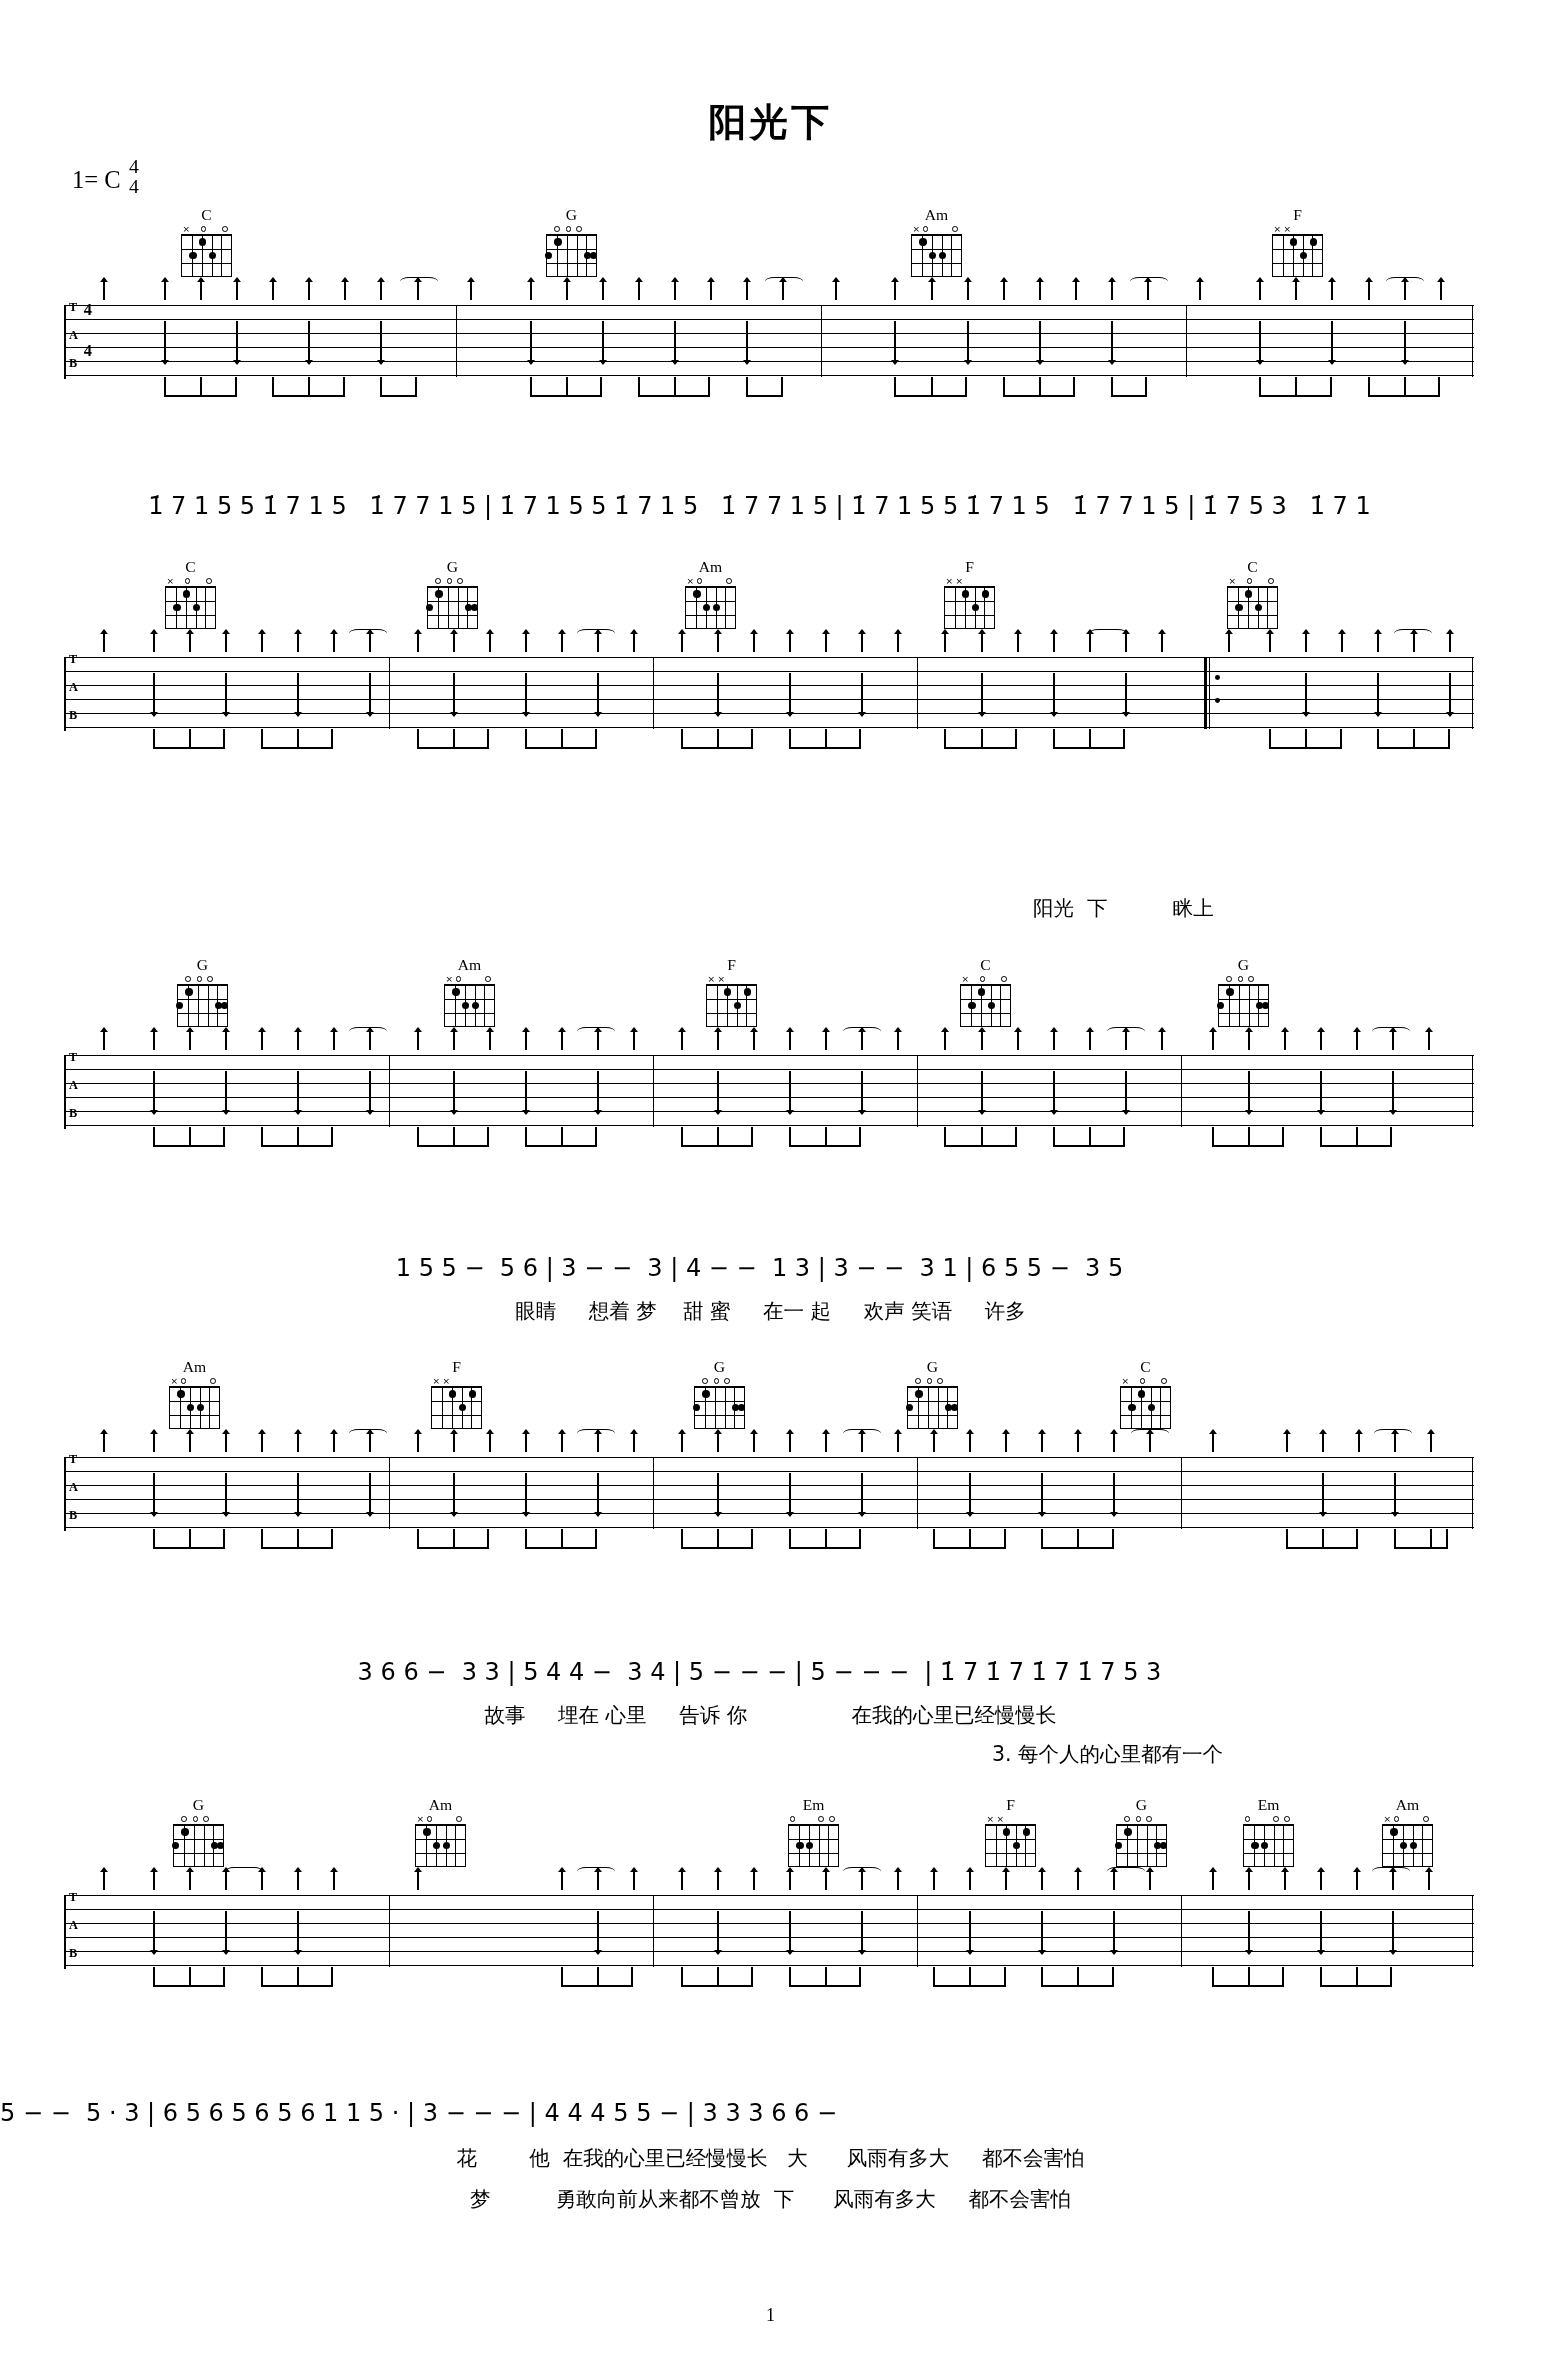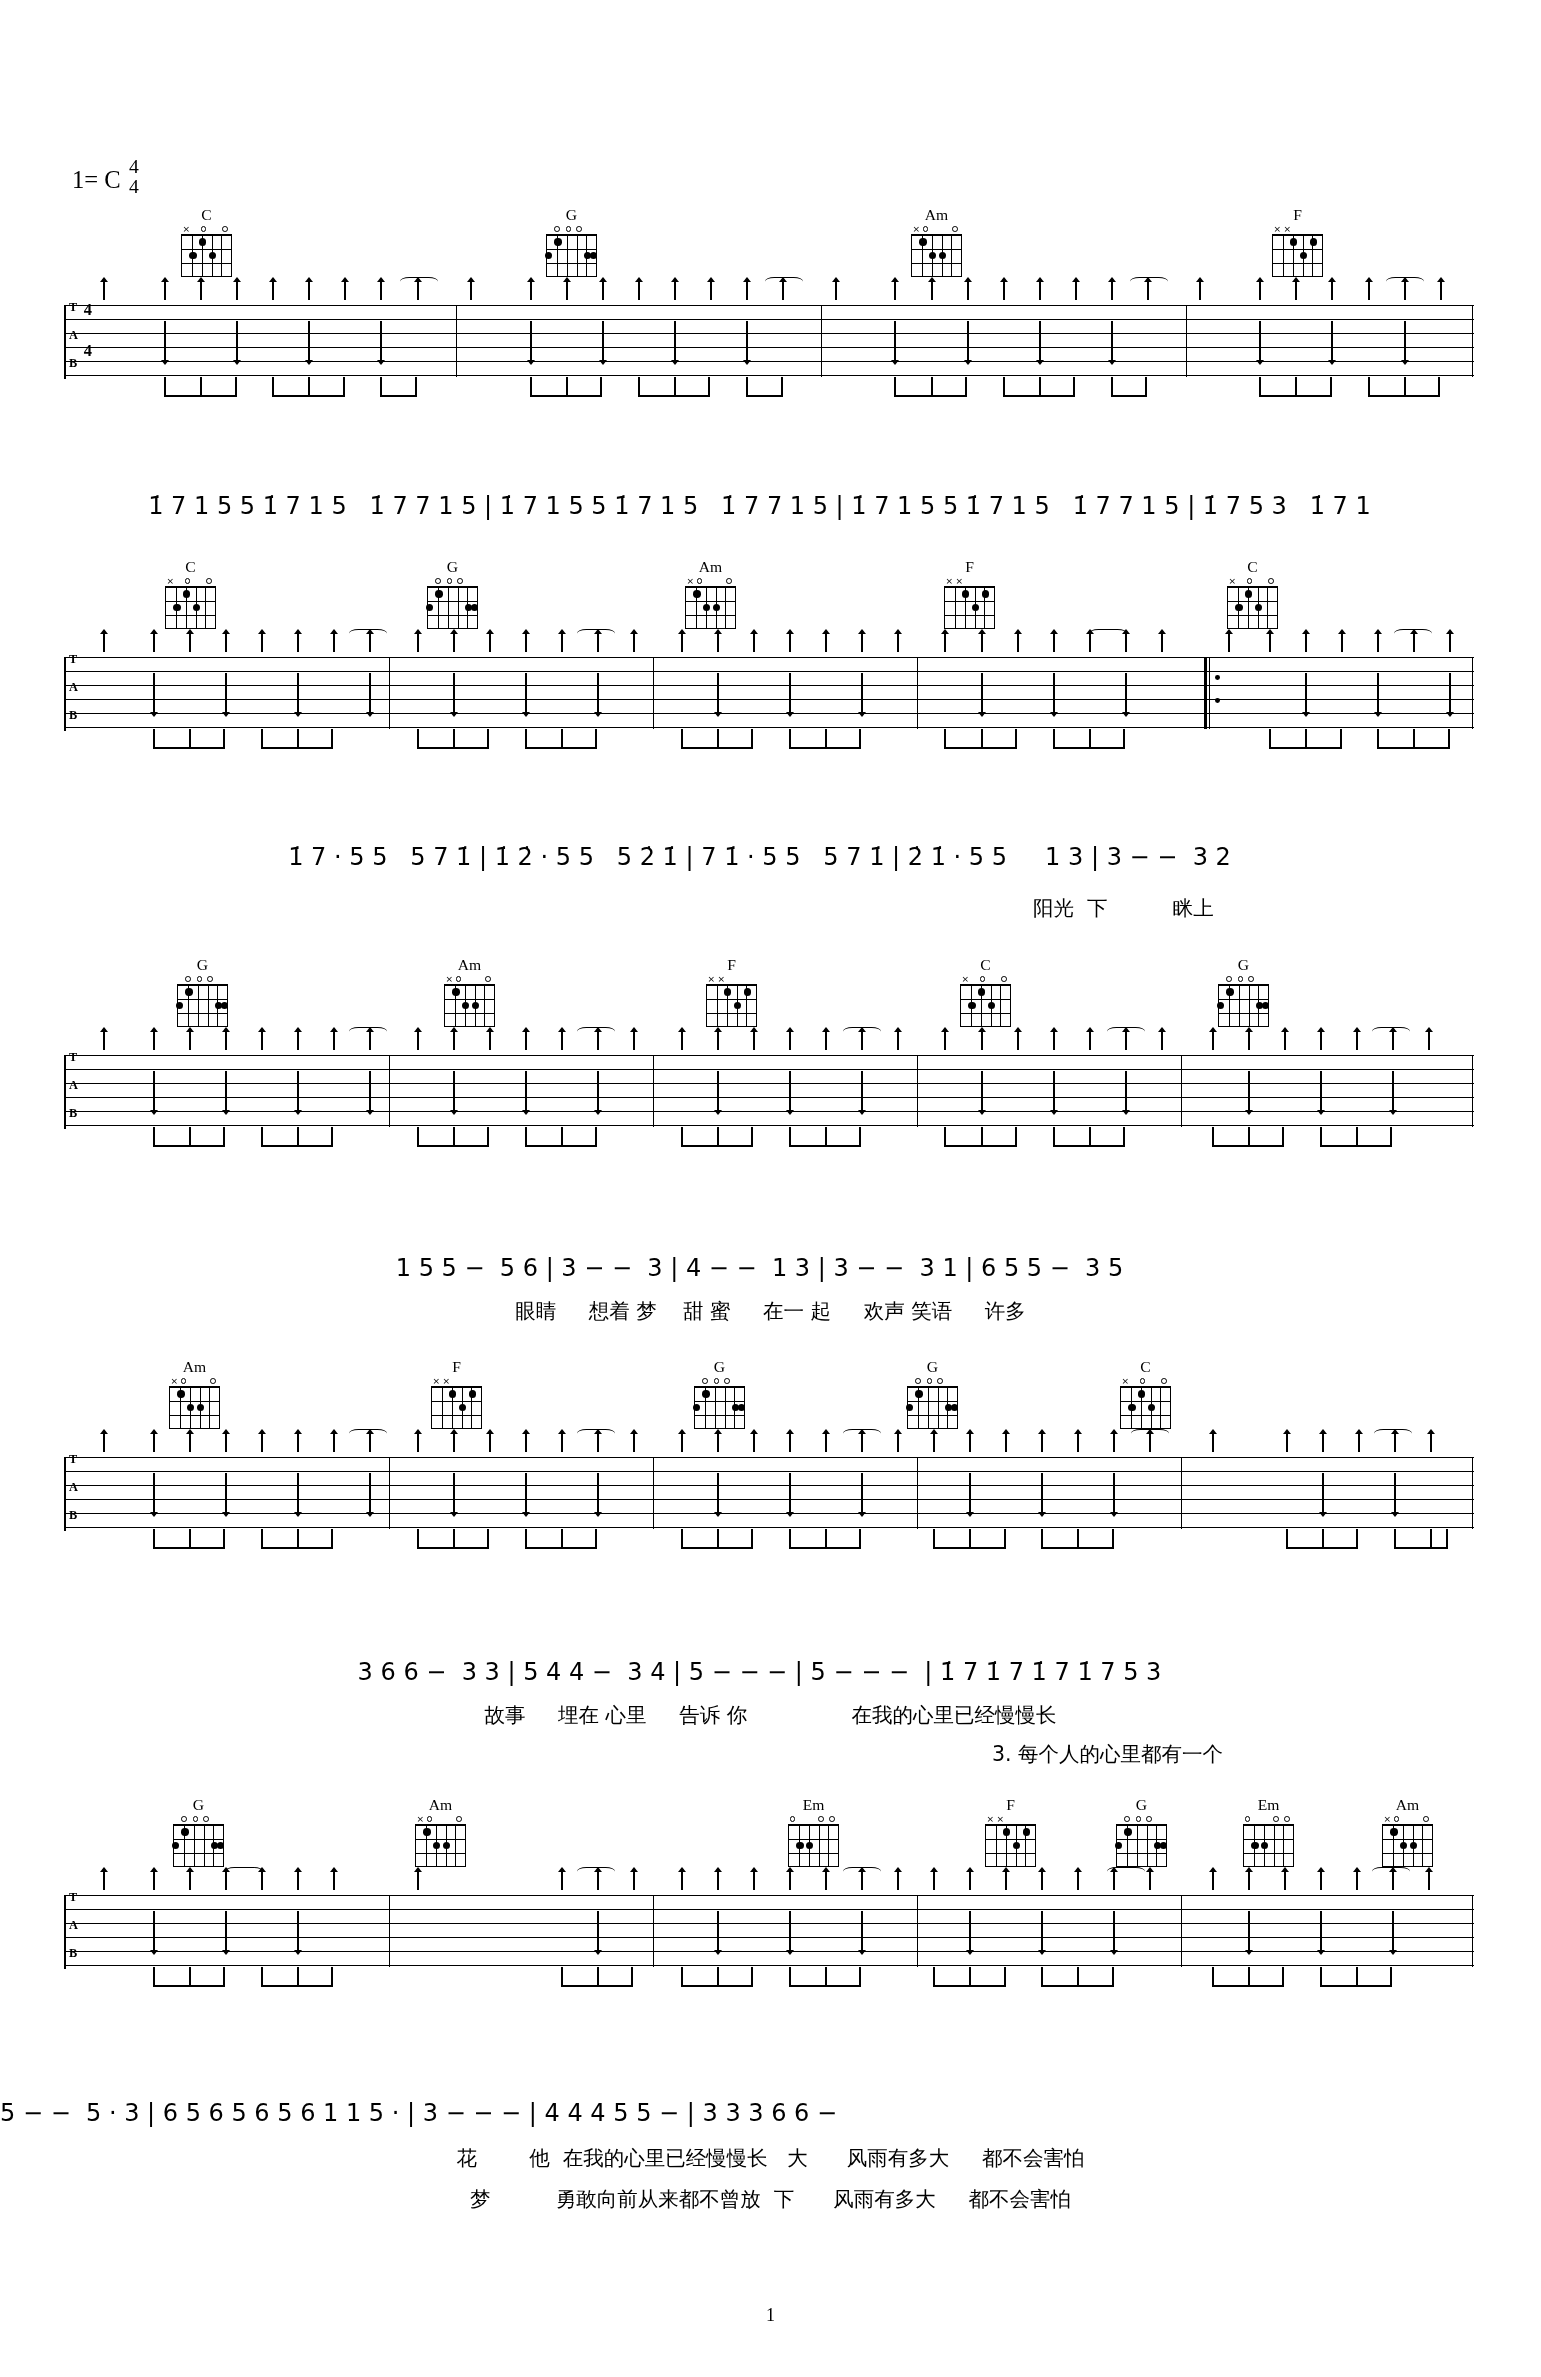--- a/index.html
+++ b/index.html
@@ -51,20 +51,21 @@
 
   .leftbar{position:absolute;left:64px;width:1.6px;background:#000;}
 
   .pagenum{position:absolute;bottom:51px;left:0;width:1541px;text-align:center;font-size:18px;font-family:"Liberation Serif",serif;}
 </style>
 </head>
 <body>
 
 <div class="page">
 
+  <div class="title">阳光下</div>
 
   <div class="keysig">
     <span>1= C</span><span class="frac"><span class="n">4</span><span class="d">4</span></span>
   </div>
 
   <div class="system" id="sys1" style="top:205px;height:246px">
 
     <div class="chord" style="left:176px;top:1.6px">
       <div class="cname">C</div>
       <div class="marks">
@@ -497,21 +498,20 @@
         <span class="stem" style="left:1276px;top:0;height:19.7px"></span>
       <span class="beam" style="left:1313px;top:18px;width:72px"></span>
         <span class="stem" style="left:1313px;top:0;height:19.7px"></span>
         <span class="stem" style="left:1349px;top:0;height:19.7px"></span>
         <span class="stem" style="left:1384px;top:0;height:19.7px"></span>
     </div>
 
     <span class="leftbar" style="top:100px;height:74px"></span>
   </div>
 
-  <div class="numline" style="top:843px;left:0;text-align:center">1̇ 7 · 5 5   5 7 1̇ | 1̇ 2̇ · 5 5   5 2̇ 1̇ | 7 1̇ · 5 5   5 7 1̇ | 2̇ 1̇ · 5 5     1 3 | 3 − −  3 2</div>
   <div class="lyrics" style="top:894px;left:1033px;width:508px;text-align:left">阳光  下          眯上</div>
 
   <div class="system" id="sys3" style="top:955px;height:246px">
 
     <div class="chord" style="left:172px;top:1.6px">
       <div class="cname">G</div>
       <div class="marks">
           <span class="op" style="left:8.2px;top:1.6px"></span>
           <span class="op" style="left:19.7px;top:1.6px"></span>
           <span class="op" style="left:30px;top:1.6px"></span>

